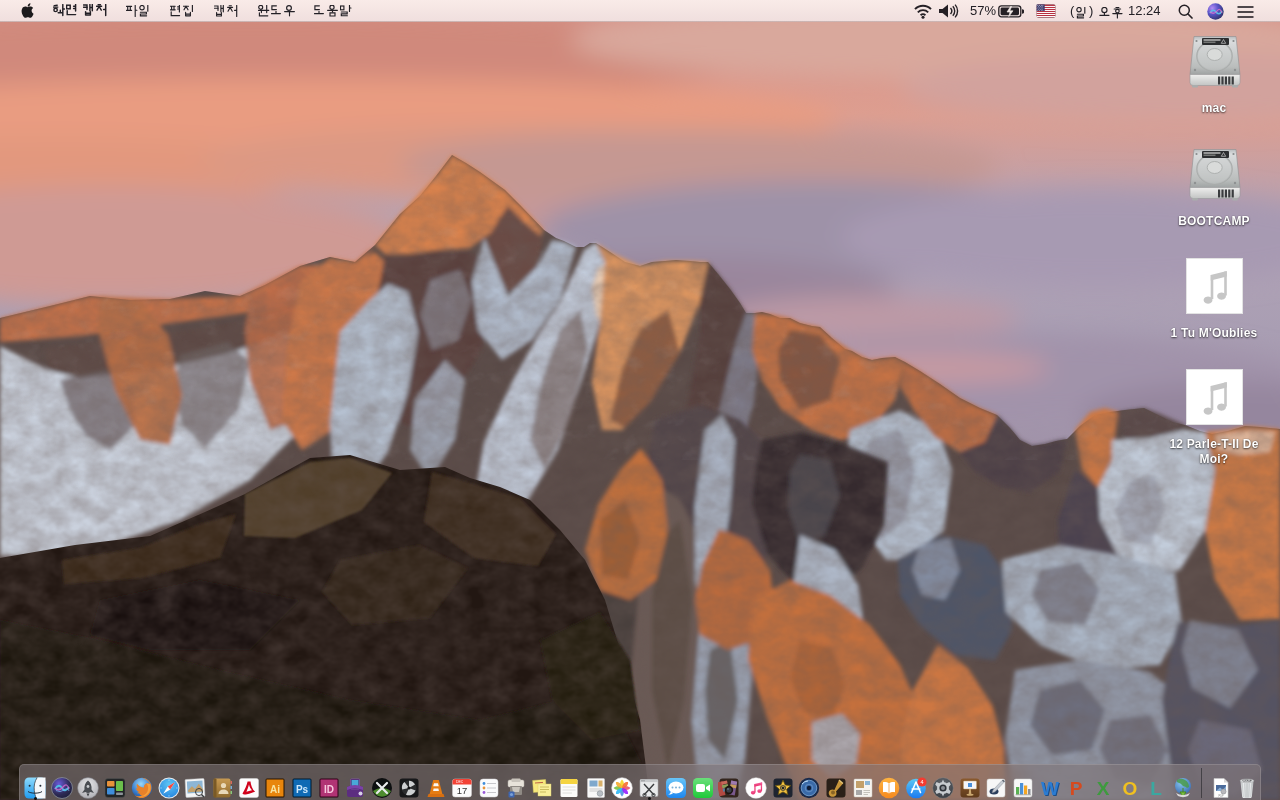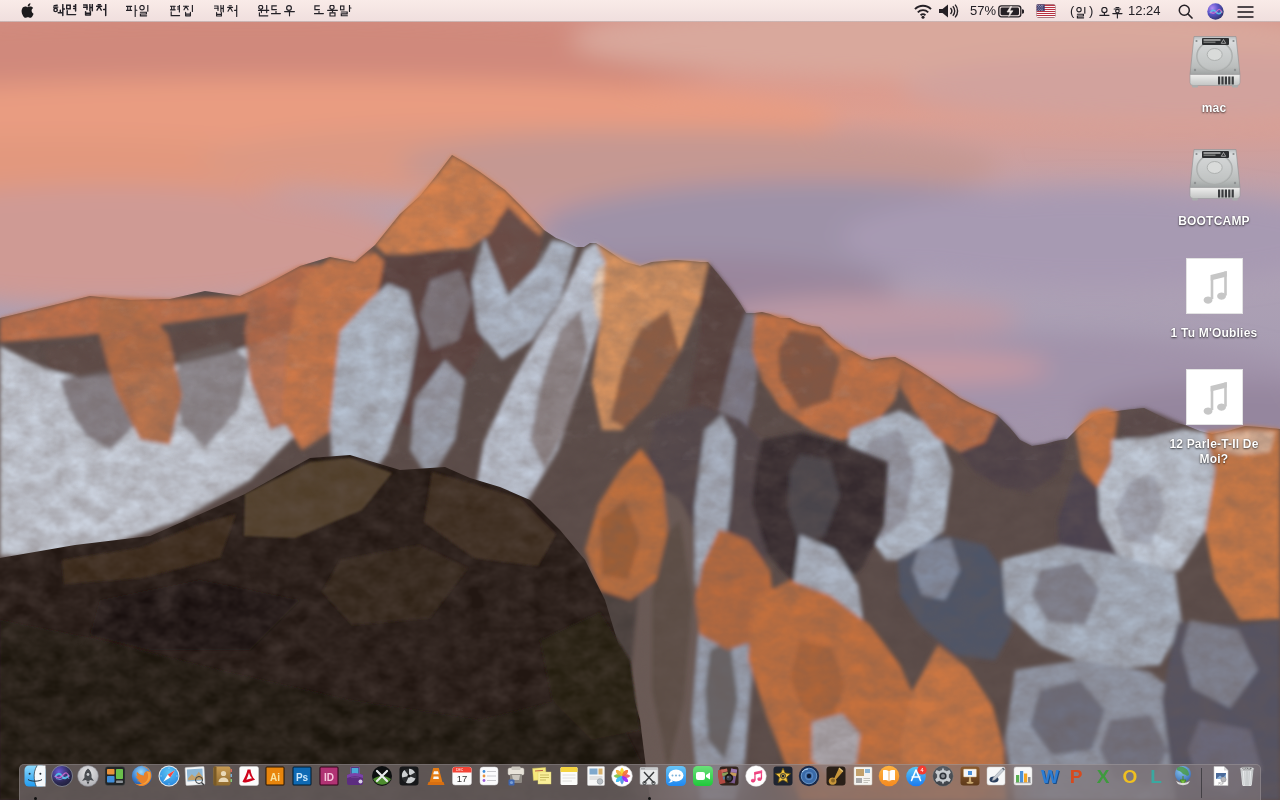--- a/index.html
+++ b/index.html
@@ -9,21 +9,21 @@
   #menubar { position:absolute; left:0; top:0; width:1280px; height:22px;
     background:linear-gradient(#f9ebe8,#f0dfde); display:flex; align-items:center;
     border-bottom:1px solid rgba(120,80,80,.35); }
   .micon { display:inline-block; vertical-align:middle; }
   .lab { position:absolute; width:140px; text-align:center; color:#fff; font-size:12px; font-weight:bold;
      text-shadow:0 1px 2px rgba(0,0,0,.65), 0 0 1px rgba(0,0,0,.4); letter-spacing:.2px; line-height:15px;}
   #dock { position:absolute; left:19px; top:764px; width:1242px; height:36px;
     background:rgba(128,118,121,.62); border-radius:5px 5px 0 0;
     -webkit-backdrop-filter:blur(18px); backdrop-filter:blur(18px);
     border:1px solid rgba(255,255,255,.14); border-bottom:none; }
-  .dk { position:absolute; top:0; width:22px; height:22px; }
+  .dk { position:absolute; top:12px; width:22px; height:22px; }
   .dot { position:absolute; top:32px; width:3px; height:3px; border-radius:50%; background:#111; }
 </style>
 </head>
 <body>
 <div id="screen">
 <svg id="wall" width="1280" height="800" viewBox="0 0 1280 800">
 
  <defs>
   <linearGradient id="sky" x1="0" y1="0" x2="0" y2="1">
     <stop offset="0" stop-color="#d28d85"></stop>

